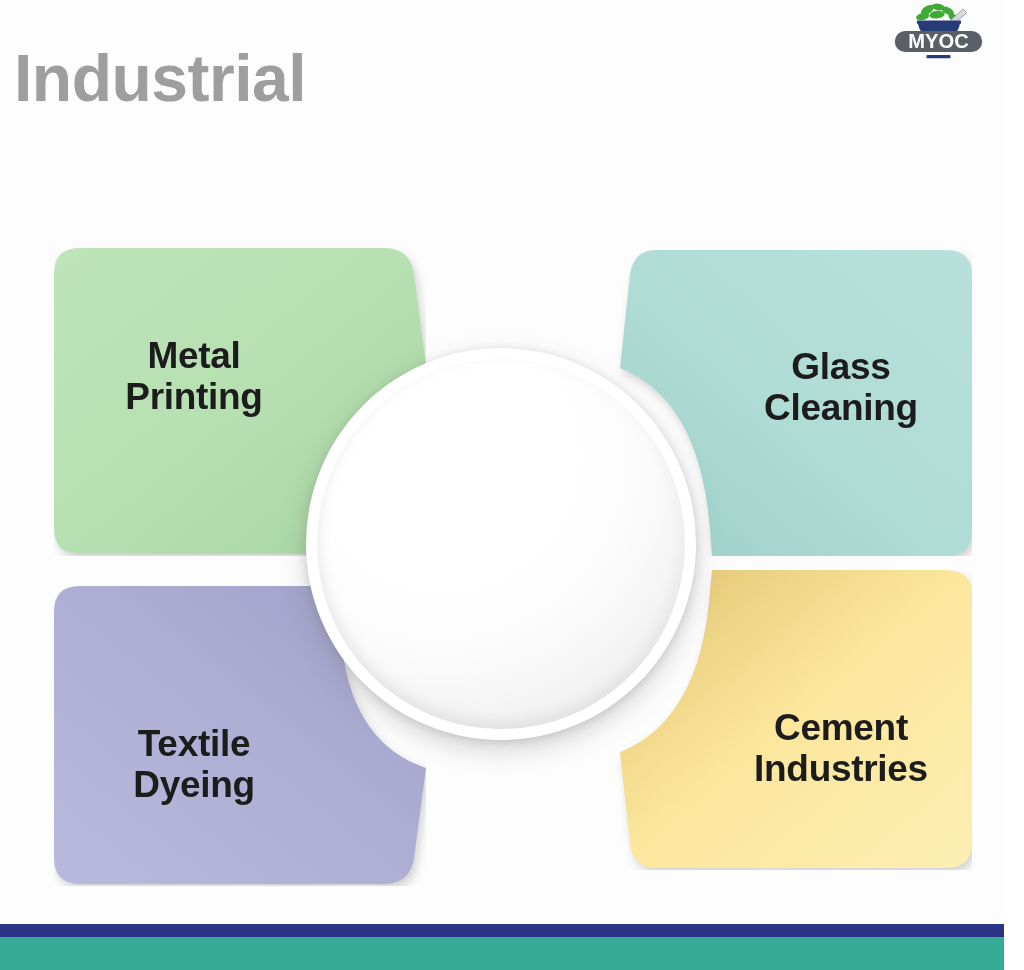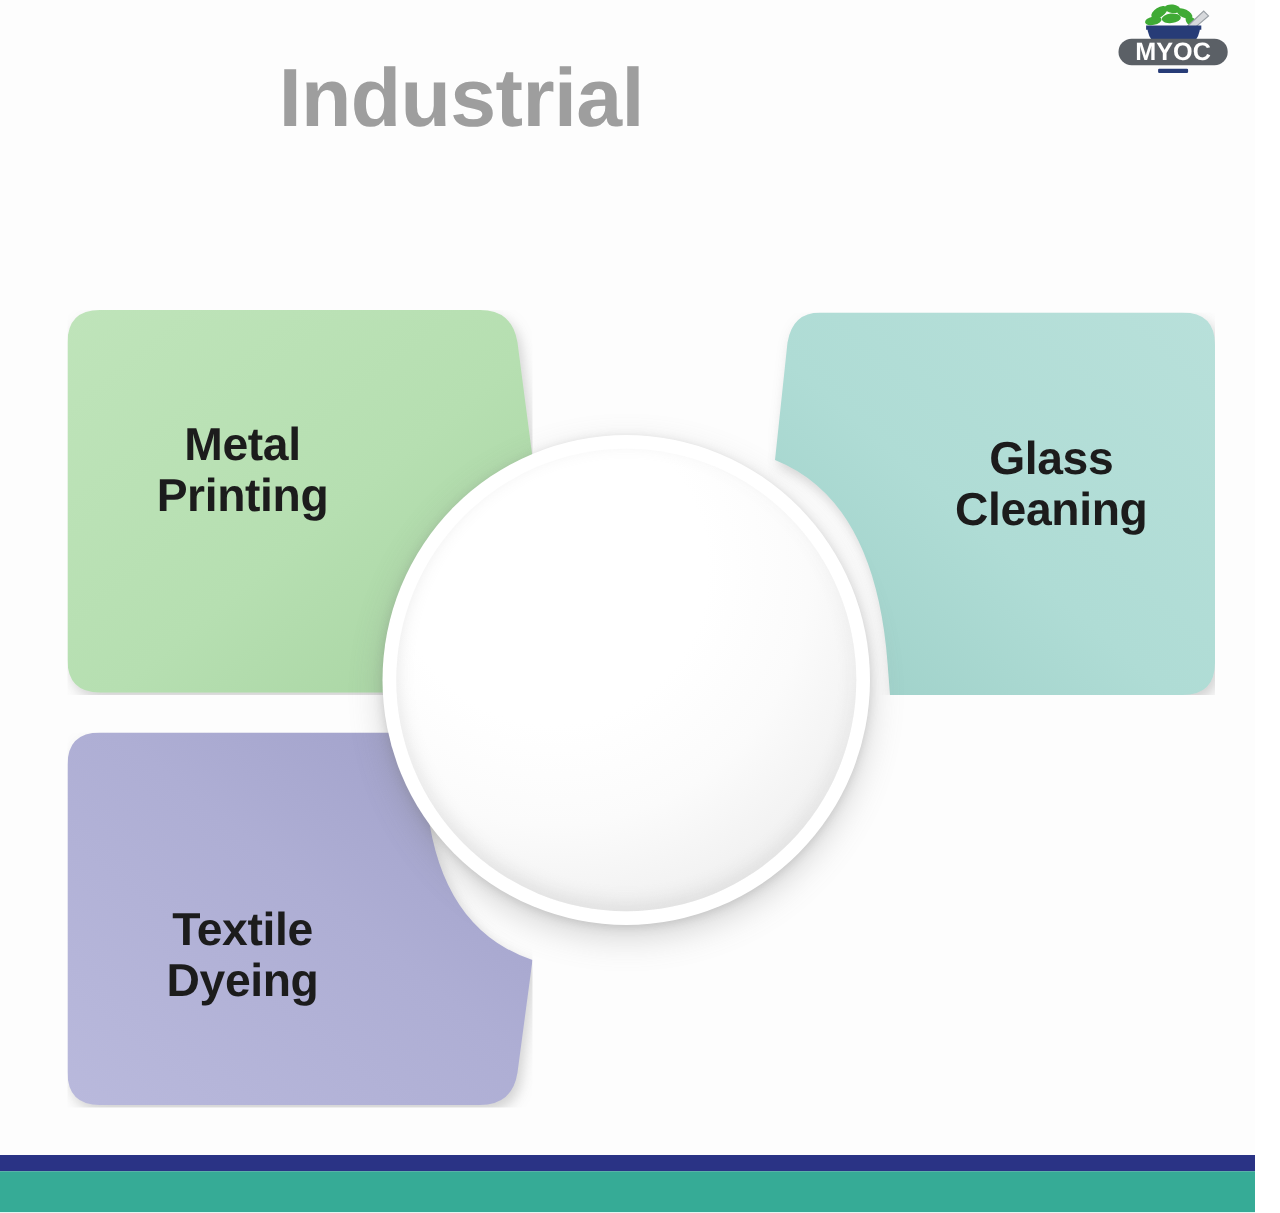--- a/index.html
+++ b/index.html
@@ -26,21 +26,21 @@
     width: 96px;
     height: 58px;
   }
 
   
   .title {
     position: absolute;
     left: 0;
     top: 42px;
     width: 1024px;
-    text-align: center;
+    text-align: left;
     color: #9e9e9e;
     font-size: 66px;
     font-weight: bold;
     line-height: 1.12;
     letter-spacing: -0.5px;
     padding-right: 300px;
     box-sizing: border-box;
     padding-left: 14px;
   }
   .title .l2 { display: block; }
@@ -218,20 +218,39 @@
       </defs>
       <path filter="url(#fTextile)" fill="url(#gTextile)" d="M26 0 H258 Q284 0 286 22
            L288 62 Q300 158 372 182
            L360 272 Q356 298 330 298
            H26 Q0 298 0 272 V26 Q0 0 26 0 Z"></path>
     </svg>
     <div class="label">Textile
 Dyeing</div>
   </div>
 
+  <div class="card" id="card-cement">
+    <svg class="shape" viewBox="0 0 358 300" preserveAspectRatio="none">
+      <defs>
+        <linearGradient id="gCement" x1="1" y1="1" x2="0" y2="0">
+          <stop offset="0%" stop-color="#fdeeb4"></stop>
+          <stop offset="52%" stop-color="#fbe69b"></stop>
+          <stop offset="100%" stop-color="#e0c271"></stop>
+        </linearGradient>
+        <filter id="fCement" x="-20%" y="-20%" width="150%" height="150%">
+          <feDropShadow dx="3" dy="5" stdDeviation="5" flood-color="#9a9a9a" flood-opacity="0.45"></feDropShadow>
+        </filter>
+      </defs>
+      <path filter="url(#fCement)" fill="url(#gCement)" d="M98 0 H332 Q358 0 358 26 V272 Q358 298 332 298
+           H42 Q20 298 16 274 L6 182
+           Q86 150 96 22 Z"></path>
+    </svg>
+    <div class="label">Cement
+Industries</div>
+  </div>
 
   <div class="center-wrap">
     <div class="center-ring"></div>
     <div class="center-ball"></div>
     <div class="center-gloss"></div>
   </div>
 
   <div class="bar-navy"></div>
   <div class="bar-teal"></div>
 

